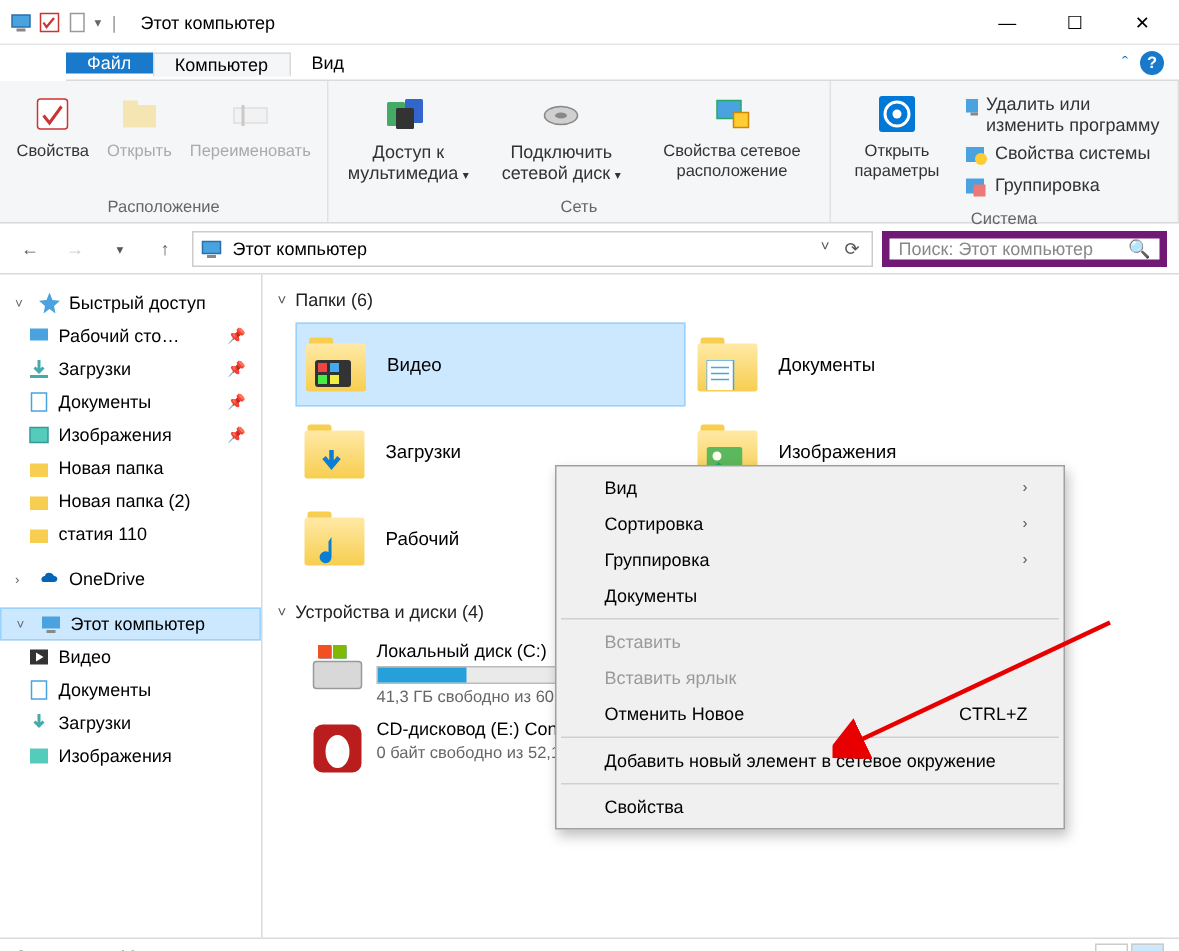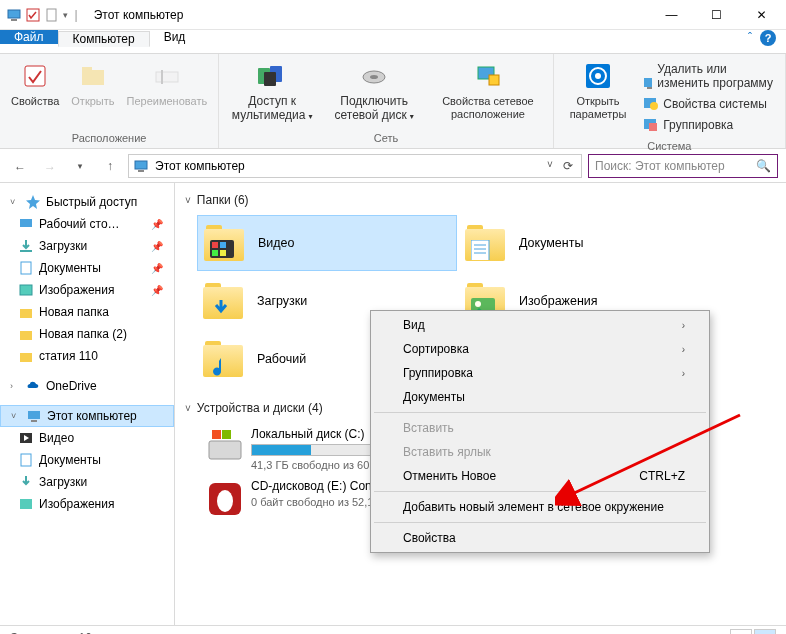--- a/index.html
+++ b/index.html
@@ -5,45 +5,45 @@
 * { margin: 0; padding: 0; box-sizing: border-box; font-family: "Segoe UI", Tahoma, sans-serif; font-size: 12px; }
 body { background: #fff; width: 786px; height: 634px; overflow: hidden; position: relative; }
 
 .title-bar { height: 30px; background: #fff; border-bottom: 1px solid #e5e5e5; display: flex; align-items: center; padding: 0 2px; }
 .title-bar-icons { display: flex; gap: 3px; align-items: center; padding-left: 4px; }
 .title-bar-icons .qi { width: 16px; height: 16px; }
 .title-text { margin-left: 12px; font-size: 12px; color: #000; }
 .win-controls { margin-left: auto; display: flex; }
 .win-btn { width: 45px; height: 29px; display: flex; align-items: center; justify-content: center; color: #000; }
 
-.menu-bar { height: 24px; background: #fff; display: flex; align-items: flex-start; border-bottom: 1px solid #dadada; }
+.menu-bar { height: 24px; background: #fff; display: flex; align-items: center; border-bottom: 1px solid #dadada; margin-left: 44px; }
 .menu-tab { padding: 0 14px; display: flex; align-items: center; font-size: 12px; }
 .menu-tab.file { background: #1979ca; color: #fff; }
 .menu-tab.active { background: #f5f6f7; border-top: 1px solid #dadada; border-left: 1px solid #dadada; border-right: 1px solid #dadada; border-bottom: 1px solid #f5f6f7; position: relative; top: 1px; }
 .menu-help { margin-left: auto; display: flex; align-items: center; gap: 8px; padding-right: 10px; }
 .help-circle { width: 16px; height: 16px; border-radius: 50%; background: #1979ca; color: #fff; display: flex; align-items: center; justify-content: center; font-size: 11px; font-weight: bold; }
 
 .ribbon { height: 95px; background: #f5f6f7; border-bottom: 1px solid #dadada; display: flex; }
 .ribbon-group { display: flex; flex-direction: column; height: 100%; border-right: 1px solid #e1e1e1; }
 .ribbon-group-items { flex: 1; display: flex; align-items: flex-start; padding: 4px 6px; gap: 2px; }
 .ribbon-group-label { text-align: center; font-size: 11px; color: #666; padding: 2px 0 4px; }
 .rb-btn { display: flex; flex-direction: column; align-items: center; gap: 3px; padding: 2px 5px; min-width: 50px; }
 .rb-btn .ricon { width: 32px; height: 32px; display: flex; align-items: center; justify-content: center; }
 .rb-btn .rlabel { font-size: 11px; text-align: center; line-height: 1.15; color: #333; }
 .rb-btn.disabled .rlabel { color: #aaa; }
-.rb-small { display: flex; align-items: flex-end; gap: 5px; padding: 2px 4px; font-size: 11px; color: #333; }
+.rb-small { display: flex; align-items: flex-start; gap: 5px; padding: 2px 4px; font-size: 11px; color: #333; }
 .rb-small .sicon { width: 16px; height: 16px; }
 
 .nav-bar { height: 34px; display: flex; align-items: center; gap: 6px; padding: 0 8px; border-bottom: 1px solid #dadada; }
 .nav-arrow { width: 24px; height: 24px; display: flex; align-items: center; justify-content: center; color: #555; }
 .nav-arrow.disabled { color: #ccc; }
 .addr-bar { flex: 1; height: 24px; border: 1px solid #ccc; display: flex; align-items: center; padding: 0 4px; gap: 6px; }
 .addr-icon { width: 16px; height: 16px; }
 .addr-drop { margin-left: auto; display: flex; gap: 2px; }
-.search-box { width: 190px; height: 24px; border: 1px solid #701a75; display: flex; align-items: center; padding: 0 6px; gap: 5px; color: #888; }
+.search-box { width: 190px; height: 24px; border: 5px solid #701a75; display: flex; align-items: center; padding: 0 6px; gap: 5px; color: #888; }
 
 .body-area { display: flex; height: 442px; }
 .sidebar { width: 175px; border-right: 1px solid #dadada; overflow: hidden; padding-top: 8px; }
 .sb-item { display: flex; align-items: center; gap: 5px; padding: 3px 4px 3px 18px; font-size: 12px; color: #000; white-space: nowrap; }
 .sb-item.root { padding-left: 10px; }
 .sb-item .sb-icon { width: 16px; height: 16px; flex-shrink: 0; }
 .sb-item.selected { background: #cce8ff; border: 1px solid #99d1ff; padding-top: 2px; padding-bottom: 2px; }
 .sb-expand { width: 10px; color: #666; font-size: 9px; }
 .sb-pin { margin-left: auto; color: #888; font-size: 10px; margin-right: 6px; }
 .sb-spacer { height: 8px; }

